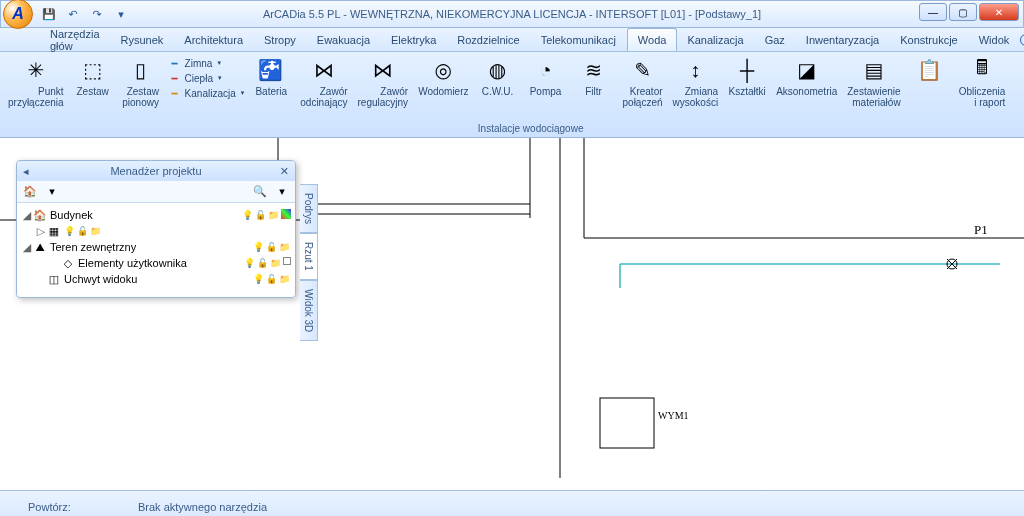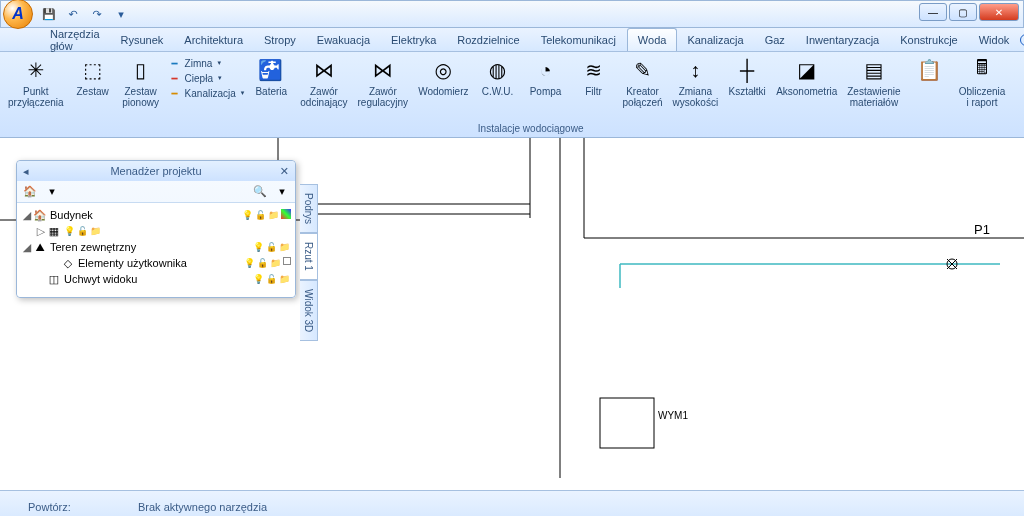--- a/index.html
+++ b/index.html
@@ -23,21 +23,21 @@
 .tab-right { margin-left: auto; display: flex; align-items: center; gap: 6px; padding-right: 6px; }
 .help-btn { color: #155bb5; font-weight: bold; cursor: pointer; font-size: 11px; display: flex; align-items: center; gap: 3px; }
 
 
 .ribbon { height: 86px; background: linear-gradient(#e3f0ff,#cde2ff); border-bottom: 1px solid #9bb7d9; display: flex; }
 .rgroup { border-right: 1px solid #b8d0ec; display: flex; flex-direction: column; padding: 2px 4px; }
 .rgroup-body { display: flex; flex: 1; align-items: flex-start; gap: 2px; }
 .rgroup-title { font-size: 10px; color: #3b5c87; text-align: center; padding: 1px 0; }
 .rbtn { display: flex; flex-direction: column; align-items: center; justify-content: flex-start; padding: 2px 4px; border-radius: 3px; cursor: pointer; min-width: 46px; }
 .rbtn-icon { width: 28px; height: 28px; display: flex; align-items: center; justify-content: center; font-size: 20px; }
-.rbtn-label { font-size: 10px; color: #2a4b72; text-align: center; line-height: 11px; margin-top: 2px; }
+.rbtn-label { font-size: 10px; color: #2a4b72; text-align: right; line-height: 11px; margin-top: 2px; }
 .rsmall-col { display: flex; flex-direction: column; gap: 1px; padding: 2px 2px; }
 .rsmall { font-size: 10px; color: #2a4b72; display: flex; align-items: center; gap: 3px; cursor: pointer; }
 .ic { width: 14px; height: 14px; display: inline-flex; align-items: center; justify-content: center; }
 .dd { font-size: 7px; margin-left: 2px; }
 
 
 .canvas-wrap { position: relative; height: 352px; background: #fff; overflow: hidden; }
 .dots { position: absolute; inset: 0; background-image: radial-gradient(#999 0.5px, transparent 0.5px); background-size: 40px 40px; background-position: 10px 10px; opacity: 0.6; }
 .lines svg { position: absolute; inset: 0; width: 100%; height: 100%; }
 
@@ -67,35 +67,36 @@
 
 .cmd-bar { height: 32px; background: linear-gradient(#eaf3ff,#d6e8ff); border-top: 1px solid #a6c0e0; display: flex; align-items: center; font-size: 11px; color: #3b5c87; padding: 0 28px; }
 .cmd-bar .lbl { width: 110px; }
 
 
 .status-bar { height: 20px; background: linear-gradient(#2f6bbf,#5a97df); color: #fff; display: flex; align-items: center; font-size: 11px; padding: 0 6px; }
 .status-right { margin-left: auto; display: flex; align-items: center; gap: 2px; }
 .sb-btn { width: 20px; height: 16px; border: 1px solid #c4ddff; background: linear-gradient(#eaf3ff,#bcd6f5); border-radius: 2px; display: flex; align-items: center; justify-content: center; color: #223b5e; font-size: 9px; cursor: pointer; }
 .coords { background: #fff; color: #223b5e; padding: 0 6px; height: 16px; display: flex; align-items: center; border-radius: 2px; margin-left: 4px; }
 
-.label-text { position: absolute; font-family: Liberation Sans, sans-serif; color: #000; text-align: center; }
+.label-text { position: absolute; font-family: Liberation Serif, serif; color: #000; text-align: center; }
 </style>
 </head>
 <body>
 
 <div class="title-bar">
   <div class="orb">
       <span class="orb-a">A</span>
     </div>
   <div class="qat">
     <div class="qat-btn">💾</div>
     <div class="qat-btn">↶</div>
     <div class="qat-btn">↷</div>
     <div class="qat-btn">▾</div>
   </div>
+  <div class="title-text">ArCADia 5.5 PL - WEWNĘTRZNA, NIEKOMERCYJNA LICENCJA - INTERSOFT [L01] - [Podstawy_1]</div>
   <div class="win-controls">
     <div class="win-btn">—</div>
     <div class="win-btn">▢</div>
     <div class="win-btn close">✕</div>
   </div>
 </div>
 
 <div class="tab-bar">
   <div class="tab">Narzędzia głów</div>
   <div class="tab">Rysunek</div>

